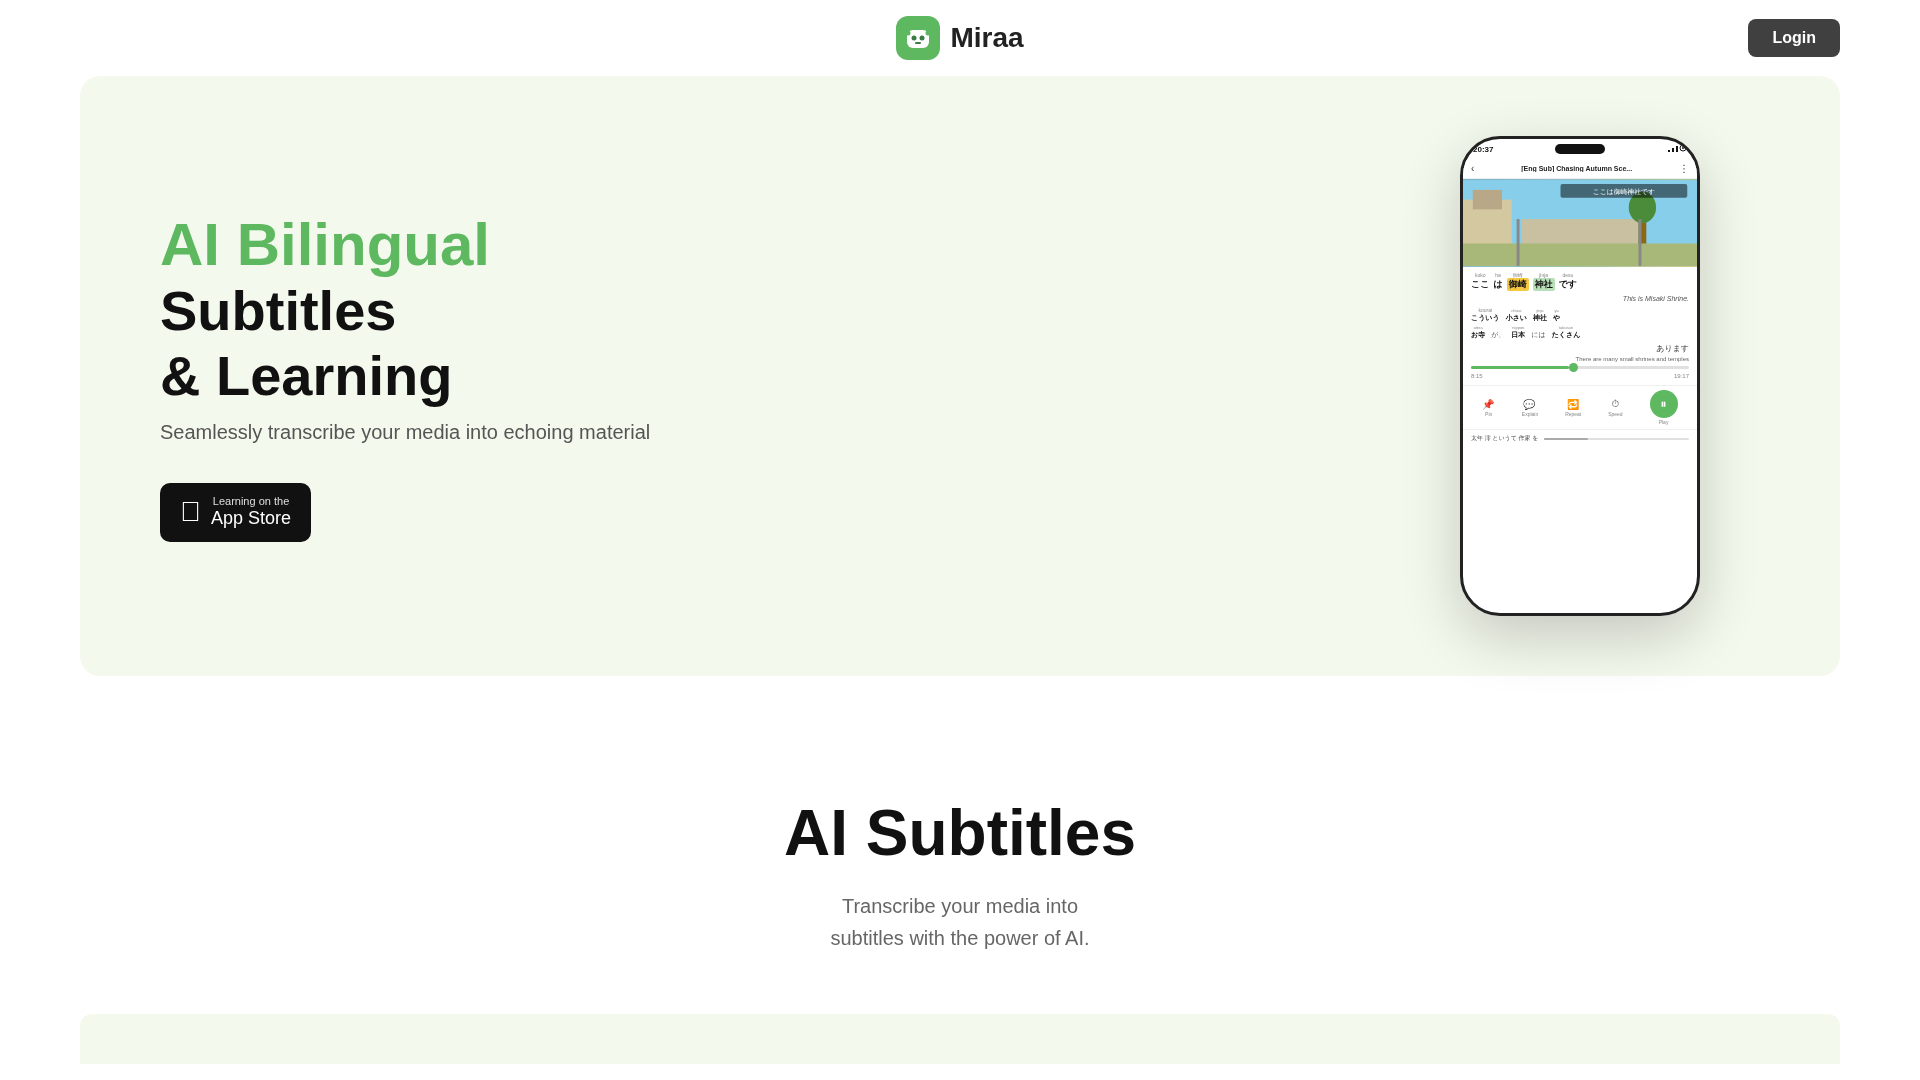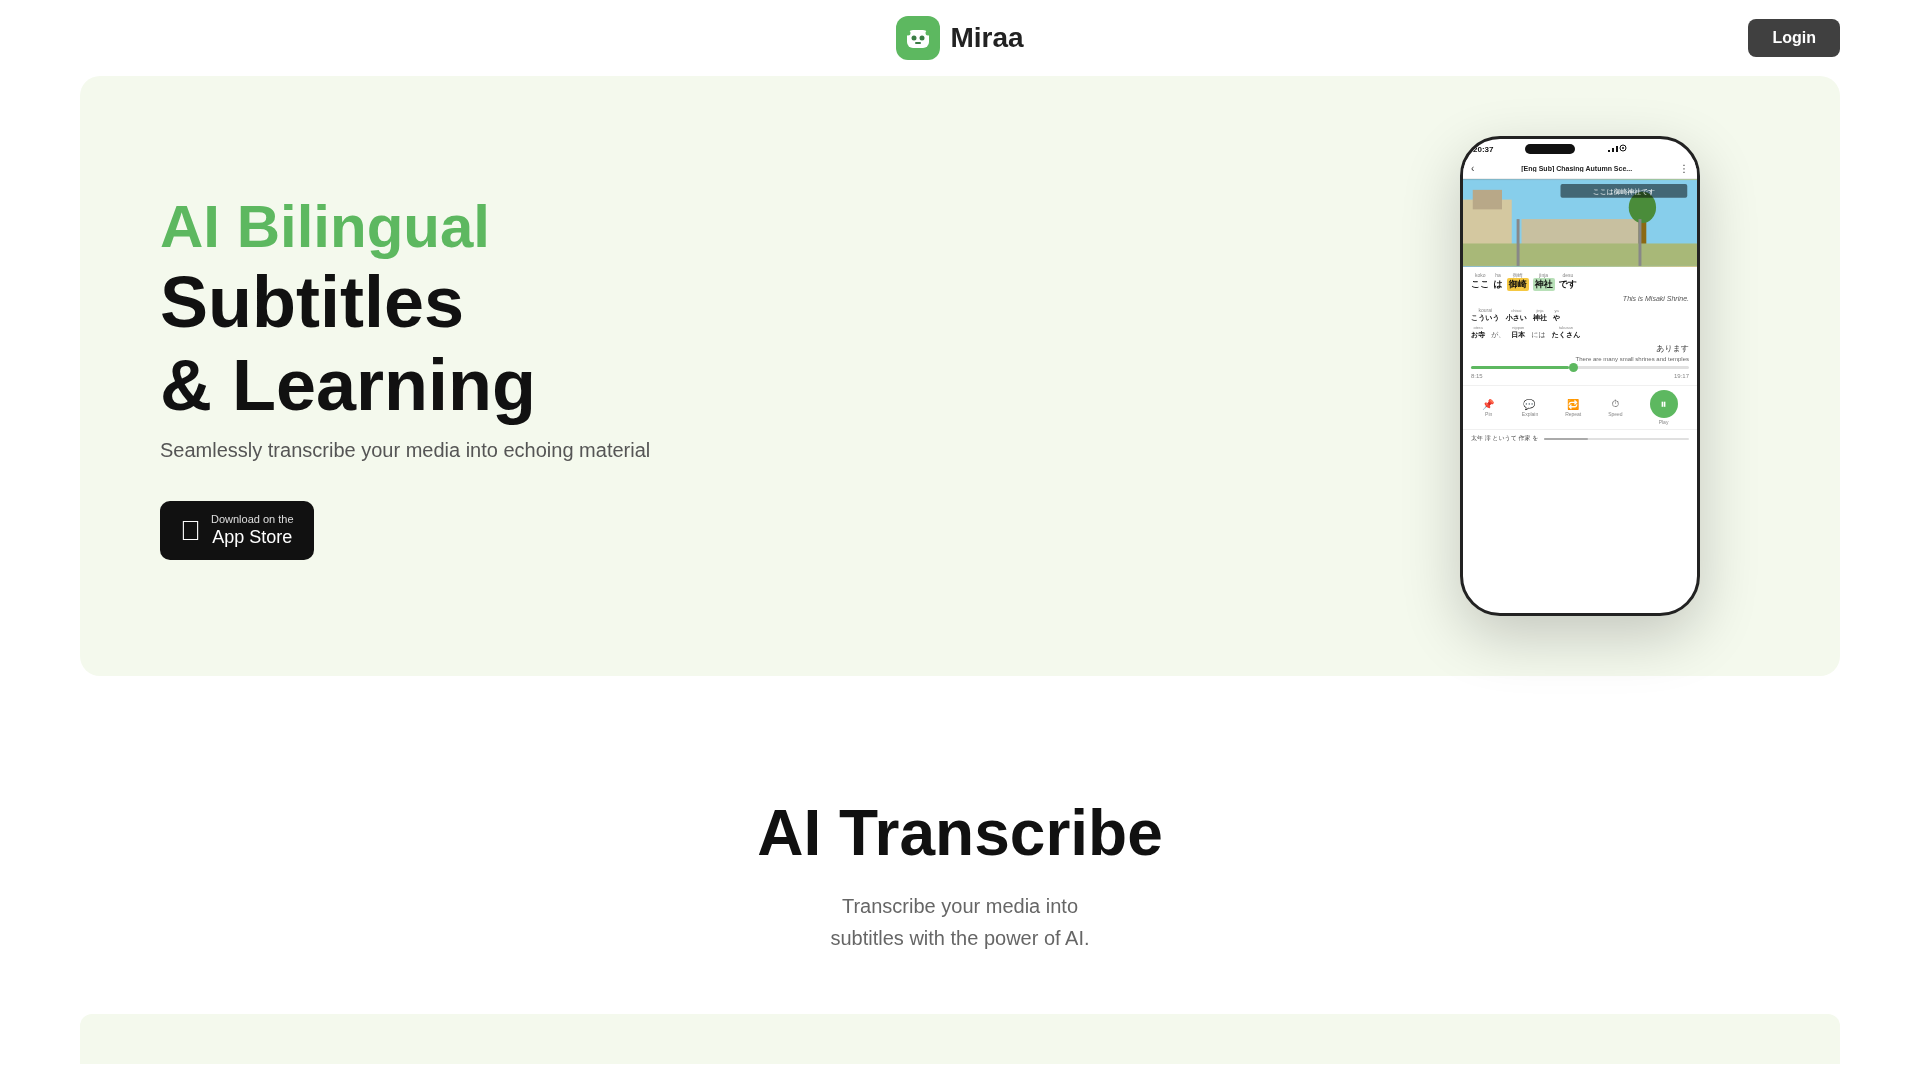--- a/index.html
+++ b/index.html
@@ -68,21 +68,21 @@
     .hero-left {
       max-width: 580px;
     }
     .hero-title-green {
       font-size: 60px;
       font-weight: 700;
       color: #5db860;
       line-height: 1.15;
     }
     .hero-title-black {
-      font-size: 72px;
+      font-size: 56px;
       font-weight: 800;
       color: #111;
       line-height: 1.15;
     }
     .hero-subtitle {
       font-size: 20px;
       color: #555;
       margin: 9px 0 36px;
       line-height: 1.5;
     }
@@ -128,20 +128,21 @@
       border: 3px solid #222;
       box-shadow: 0 20px 60px rgba(0,0,0,0.2);
       overflow: hidden;
       position: relative;
       flex-shrink: 0;
       margin-right: 60px;
     }
     .phone-status-bar {
       display: flex;
       align-items: center;
+      justify-content: space-between;
       padding: 4px 10px;
       font-size: 8px;
       font-weight: 600;
       color: #111;
       gap: 32px;
     }
     .phone-nav-bar {
       background: #fff;
       padding: 4px 8px;
       display: flex;
@@ -349,21 +350,21 @@
 <section class="hero-section">
   <div class="hero-left">
     <div class="hero-title-green">AI Bilingual</div>
     <div class="hero-title-black">Subtitles</div>
     <div class="hero-title-black">&amp; Learning</div>
     <p class="hero-subtitle">Seamlessly transcribe your media into echoing material</p>
     <div class="store-buttons">
       <button class="store-btn">
         <span class="store-btn-icon"></span>
         <div>
-          <div class="store-btn-text-small">Download on the</div>
+          <div class="store-btn-text-small">Learning on the</div>
           <div class="store-btn-text-big">App Store</div>
         </div>
       </button>
     </div>
   </div>
 
   <div class="phone-mockup">
 
     <div class="phone-status-bar">
       <span>20:37</span>
@@ -511,20 +512,20 @@
     <div class="phone-bottom-bar">
       <span style="font-size:6px;color:#444;">太年 澪 というて 作家 を</span>
       <div class="phone-bottom-progress">
         <div class="phone-bottom-fill"></div>
       </div>
     </div>
   </div>
 </section>
 
 <section class="ai-materials-section">
-  <h2 class="ai-materials-title">AI Transcribe</h2>
+  <h2 class="ai-materials-title">AI Subtitles</h2>
   <p class="ai-materials-subtitle">
     <span>Transcribe your media into</span><br>
     <span>subtitles with the power of AI.</span>
   </p>
 </section>
 
 <div class="bottom-preview"></div>
 
 </body></html>

